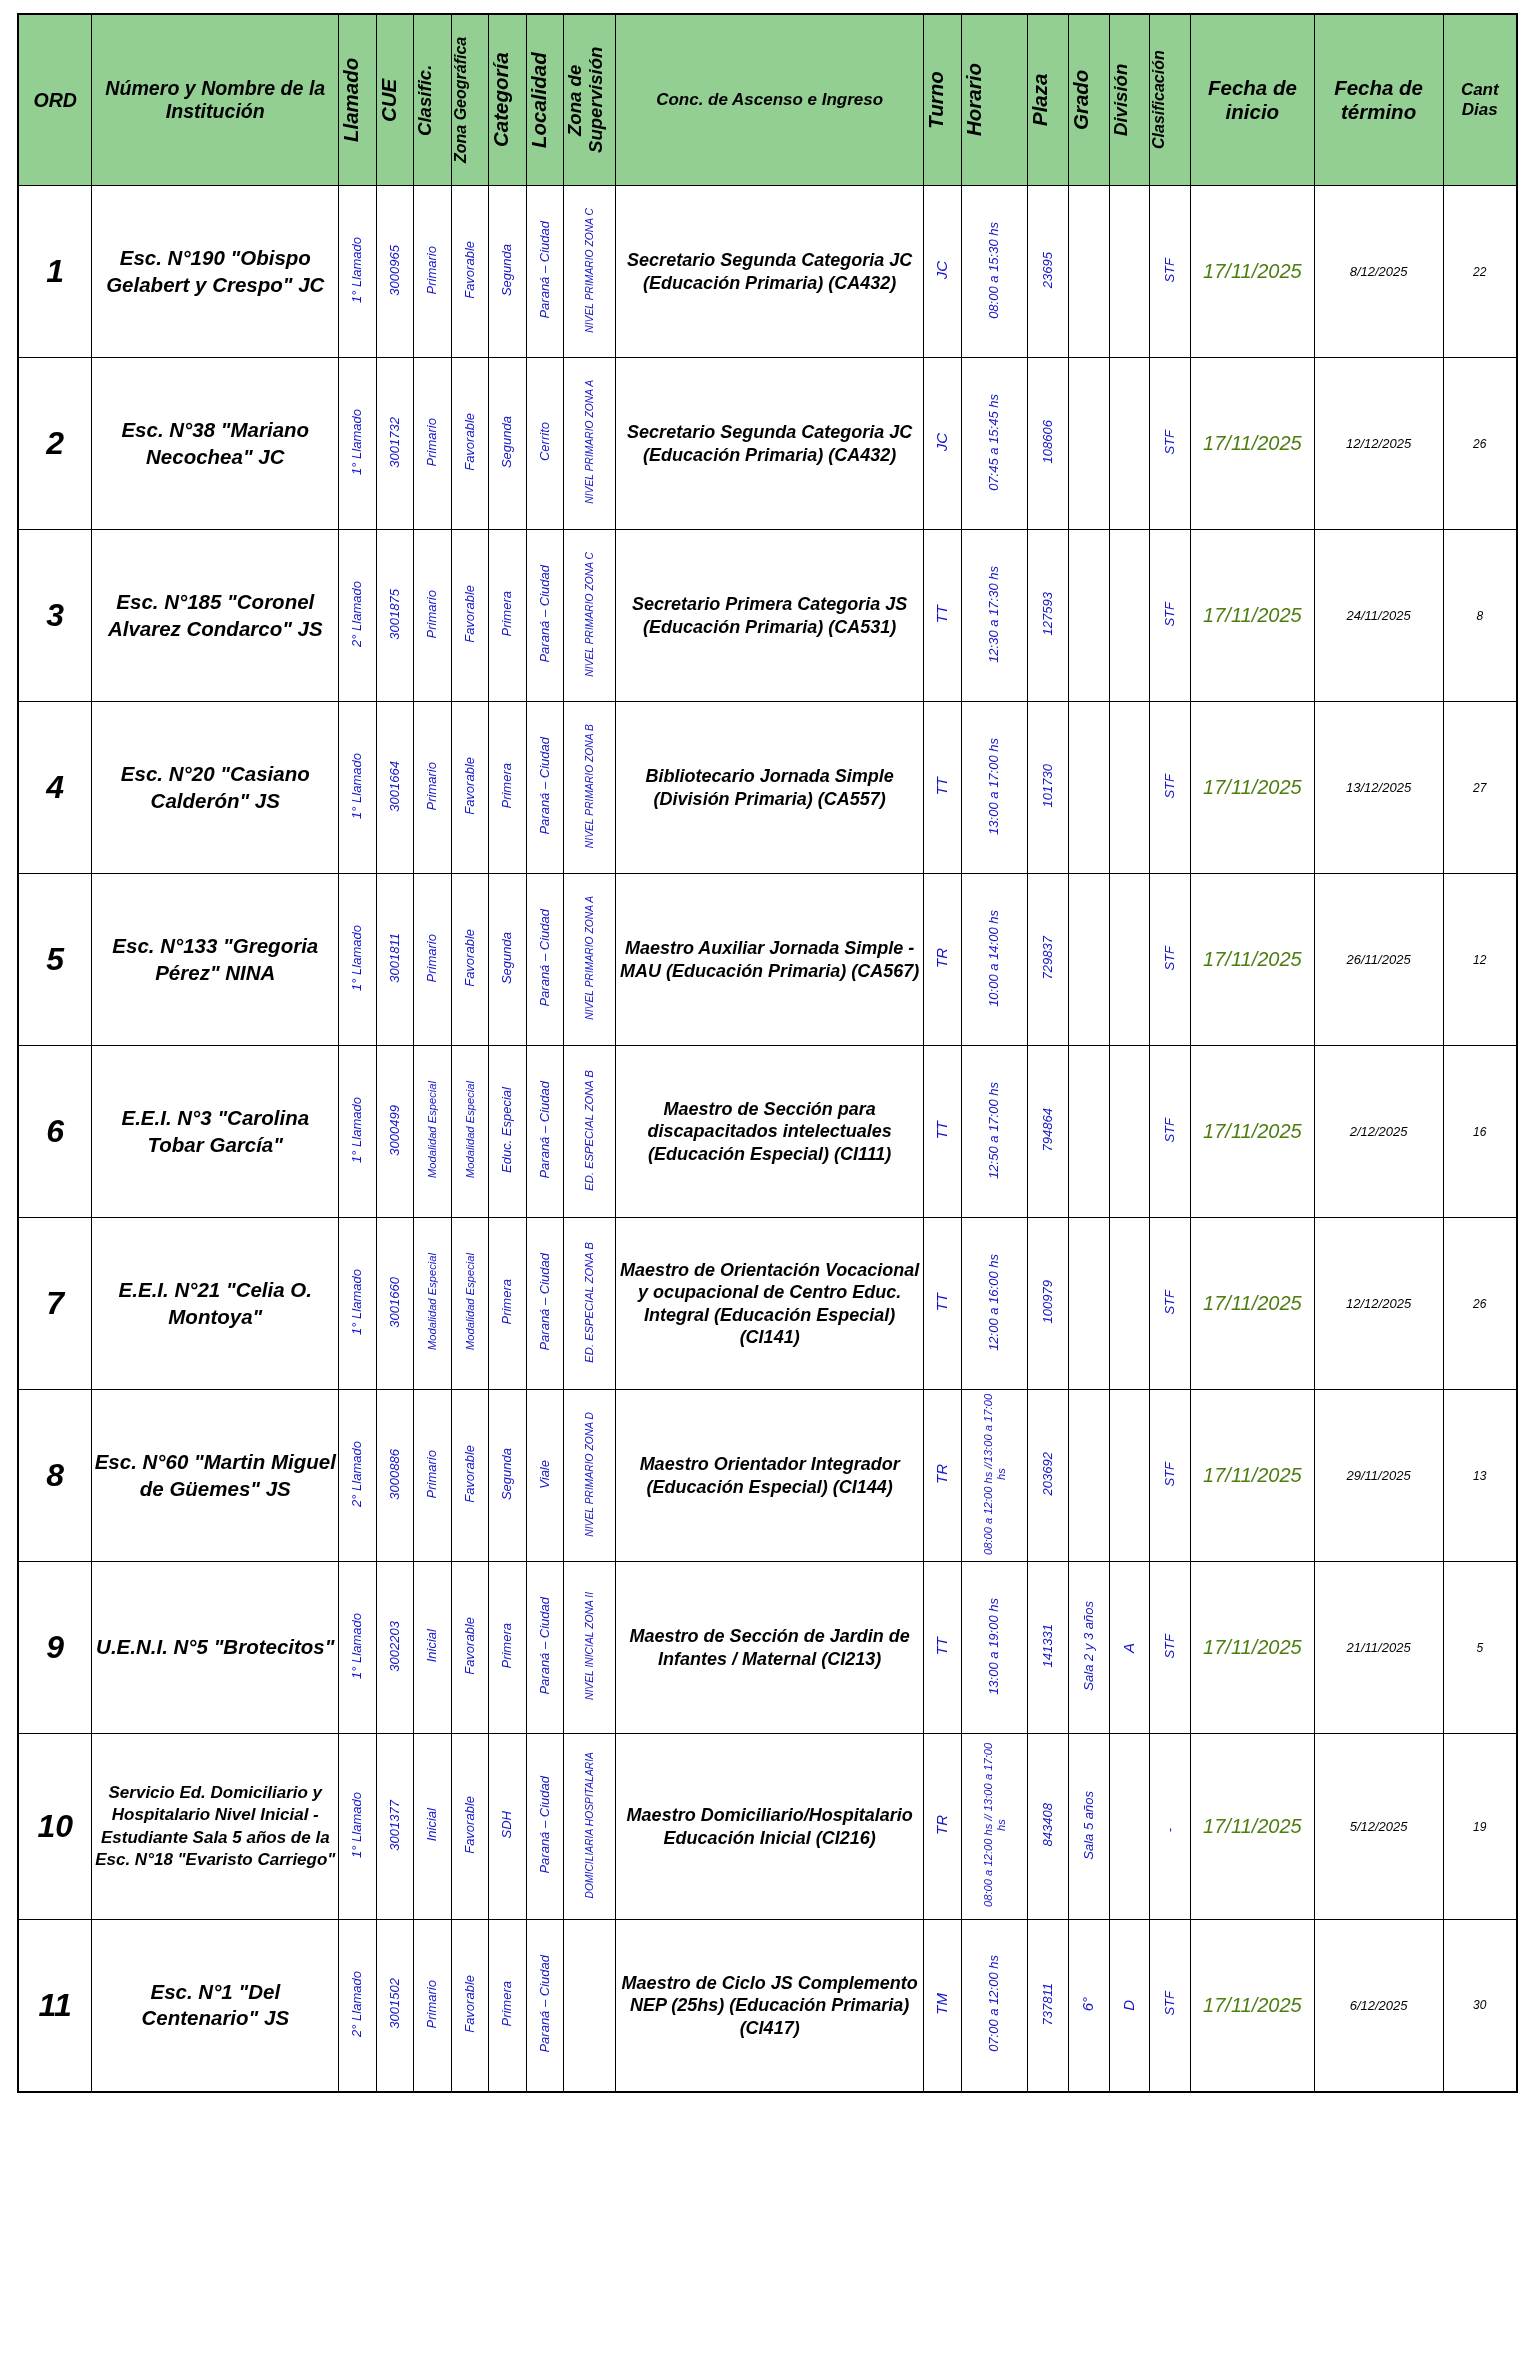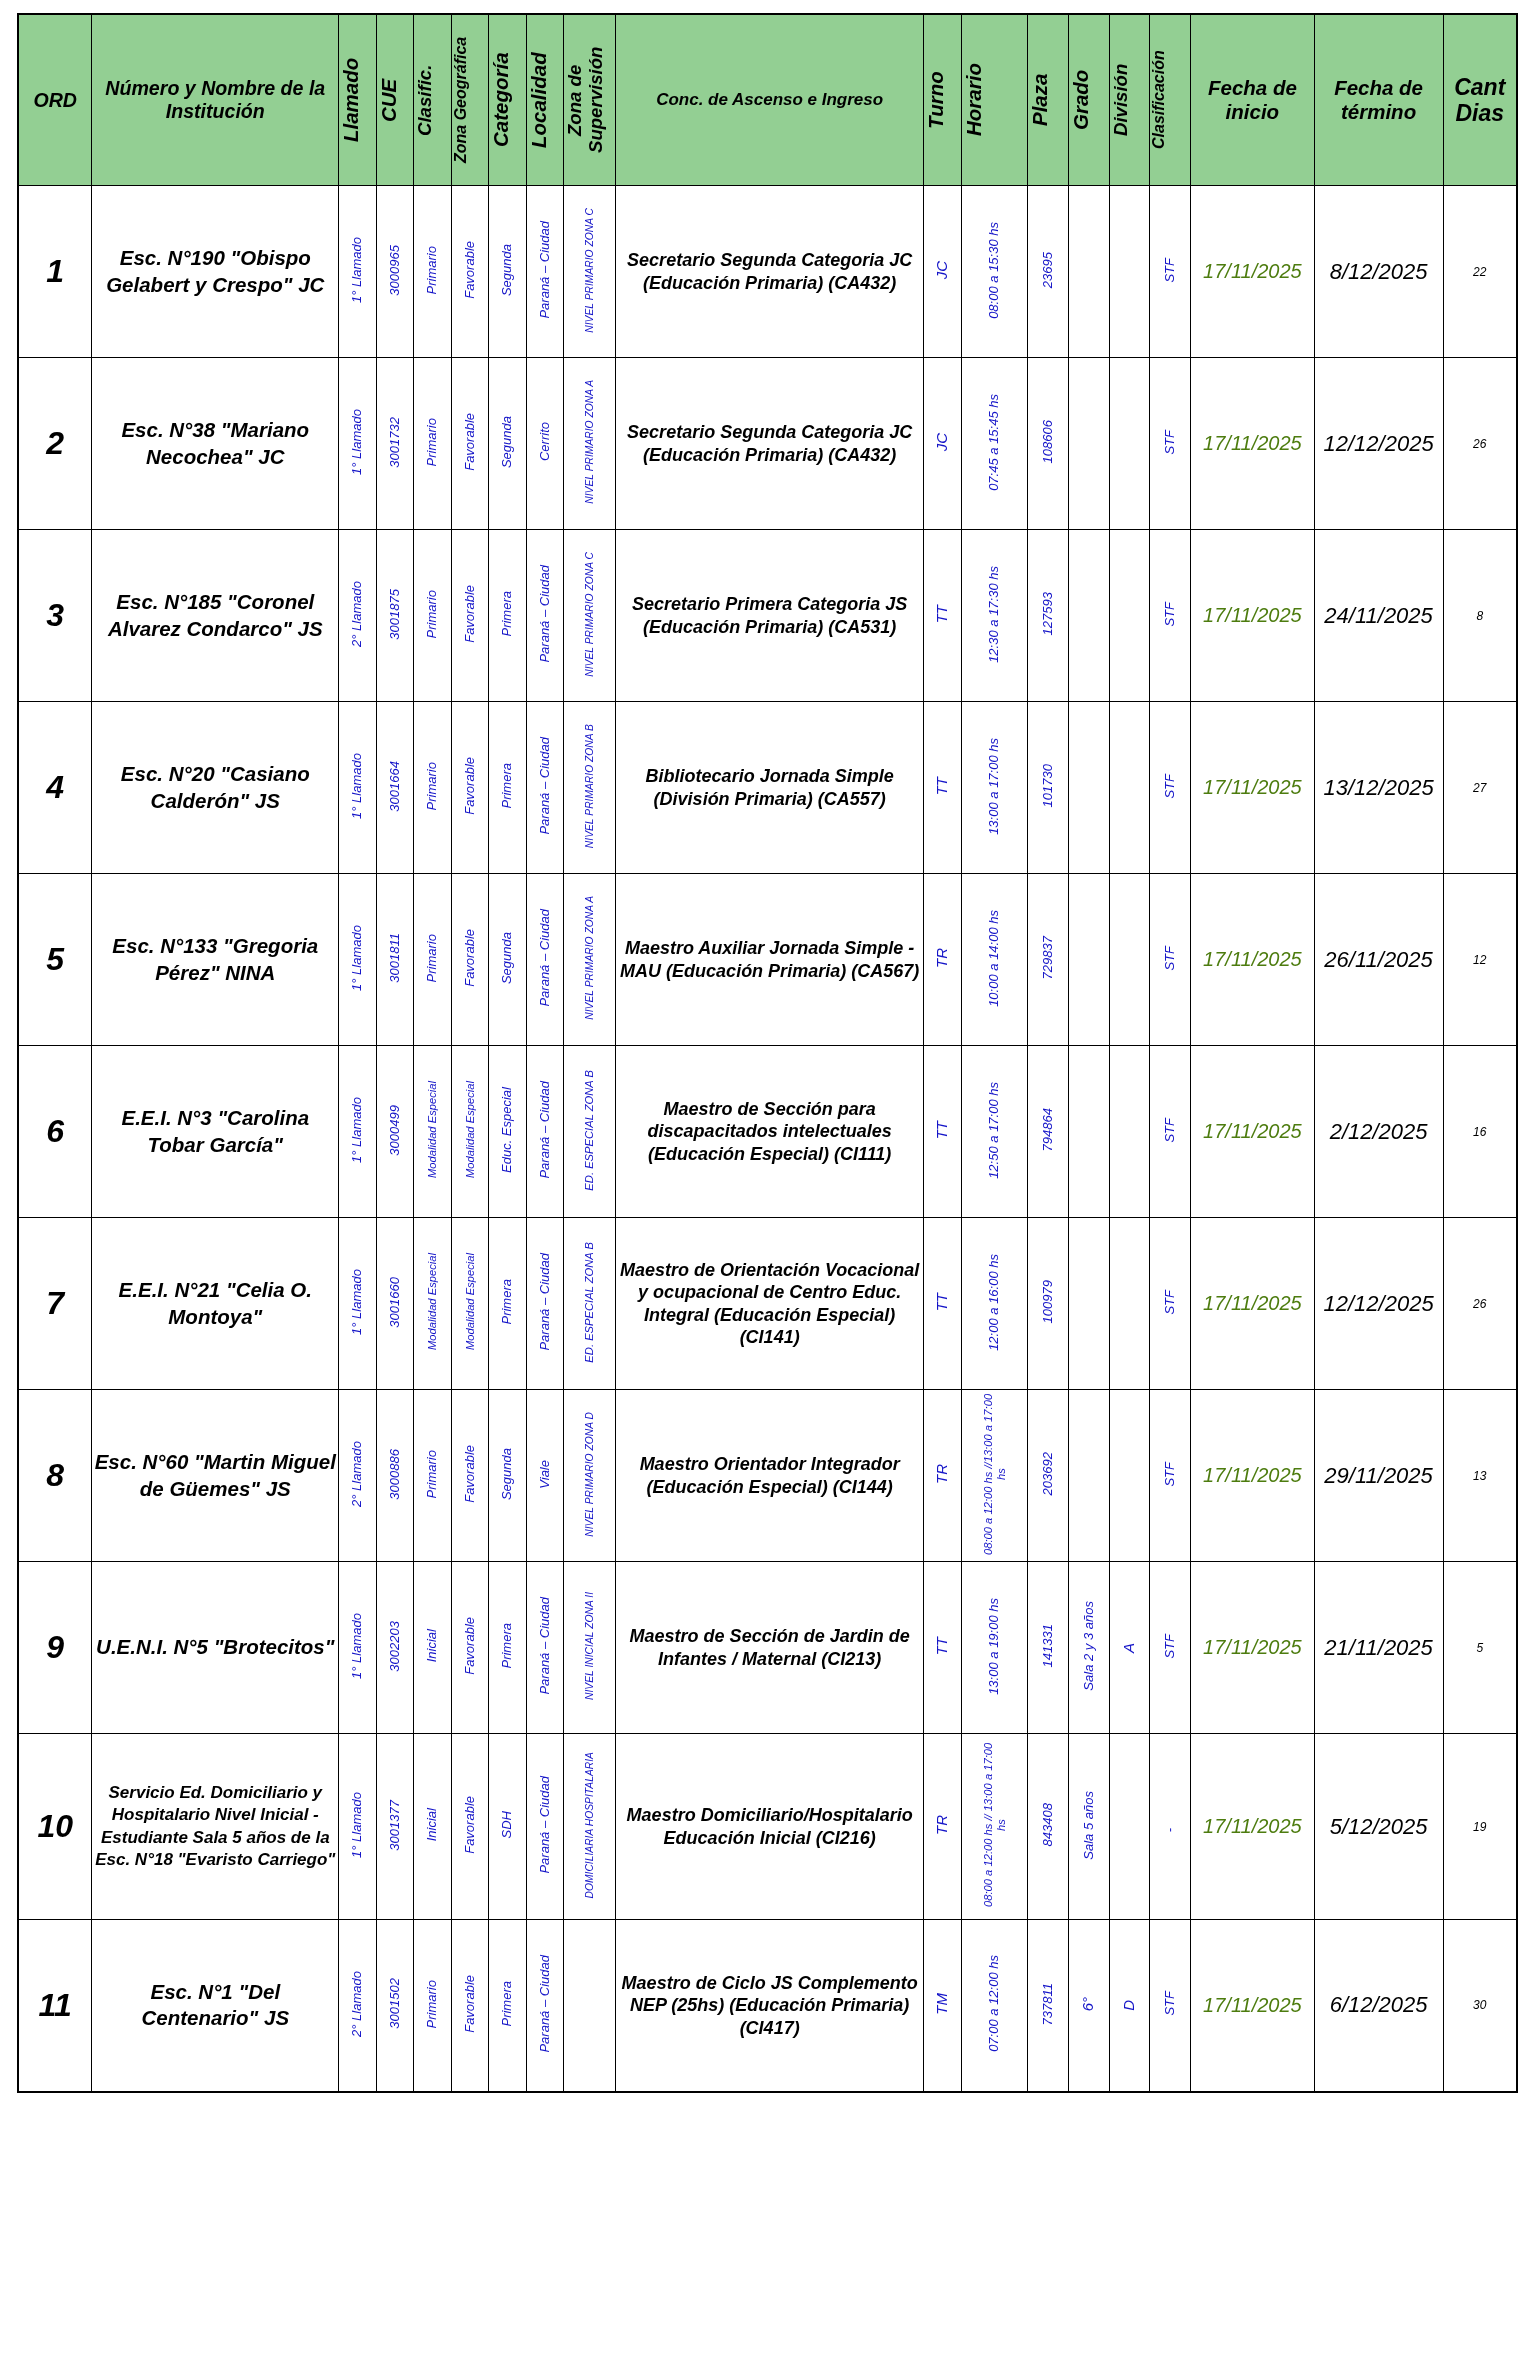--- a/index.html
+++ b/index.html
@@ -48,21 +48,21 @@
   .hcell span { display: block; line-height: 1.15; }
   .vert .hcell {
     writing-mode: vertical-rl;
     transform: rotate(180deg);
     white-space: nowrap;
   }
   .h-ord   { font-size: 19.6px; }
   .h-inst  { font-size: 19.6px; }
   .h-conc  { font-size: 17px; }
   .h-fecha { font-size: 20.5px; }
-  .h-cant  { font-size: 23px; }
+  .h-cant  { font-size: 17px; }
   .h-vert-big   { font-size: 20.5px; }
   .h-vert-med   { font-size: 18.6px; }
   .h-vert-small { font-size: 16px; }
 
   
   tbody tr { height: 172px; }
   tbody tr.tall { height: 186px; }
 
   .ord {
     font-size: 32px;
@@ -110,21 +110,21 @@
     white-space: normal;
     max-height: 166px;
     text-align: center;
   }
   .dateblue {
     font-size: 20px;
     font-style: italic;
     color: #4d7c0f;
   }
   .dateblack {
-    font-size: 22px;
+    font-size: 13px;
     font-style: italic;
     color: #000;
   }
   .cant {
     font-size: 12px;
     font-style: italic;
   }
 </style>
 </head>
 <body>

